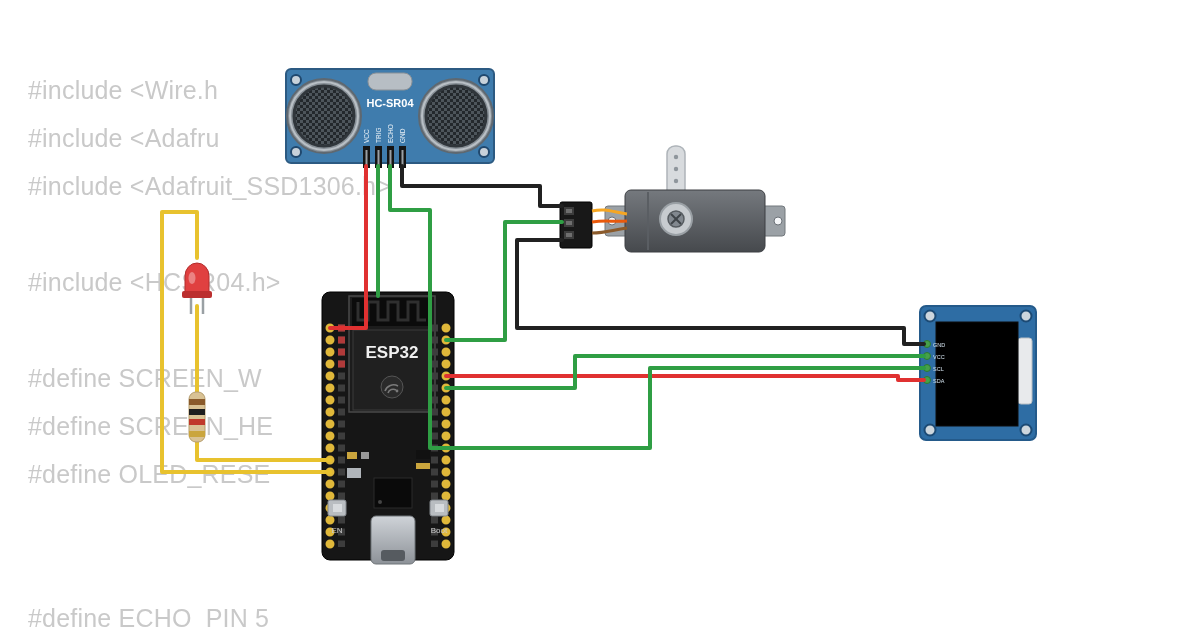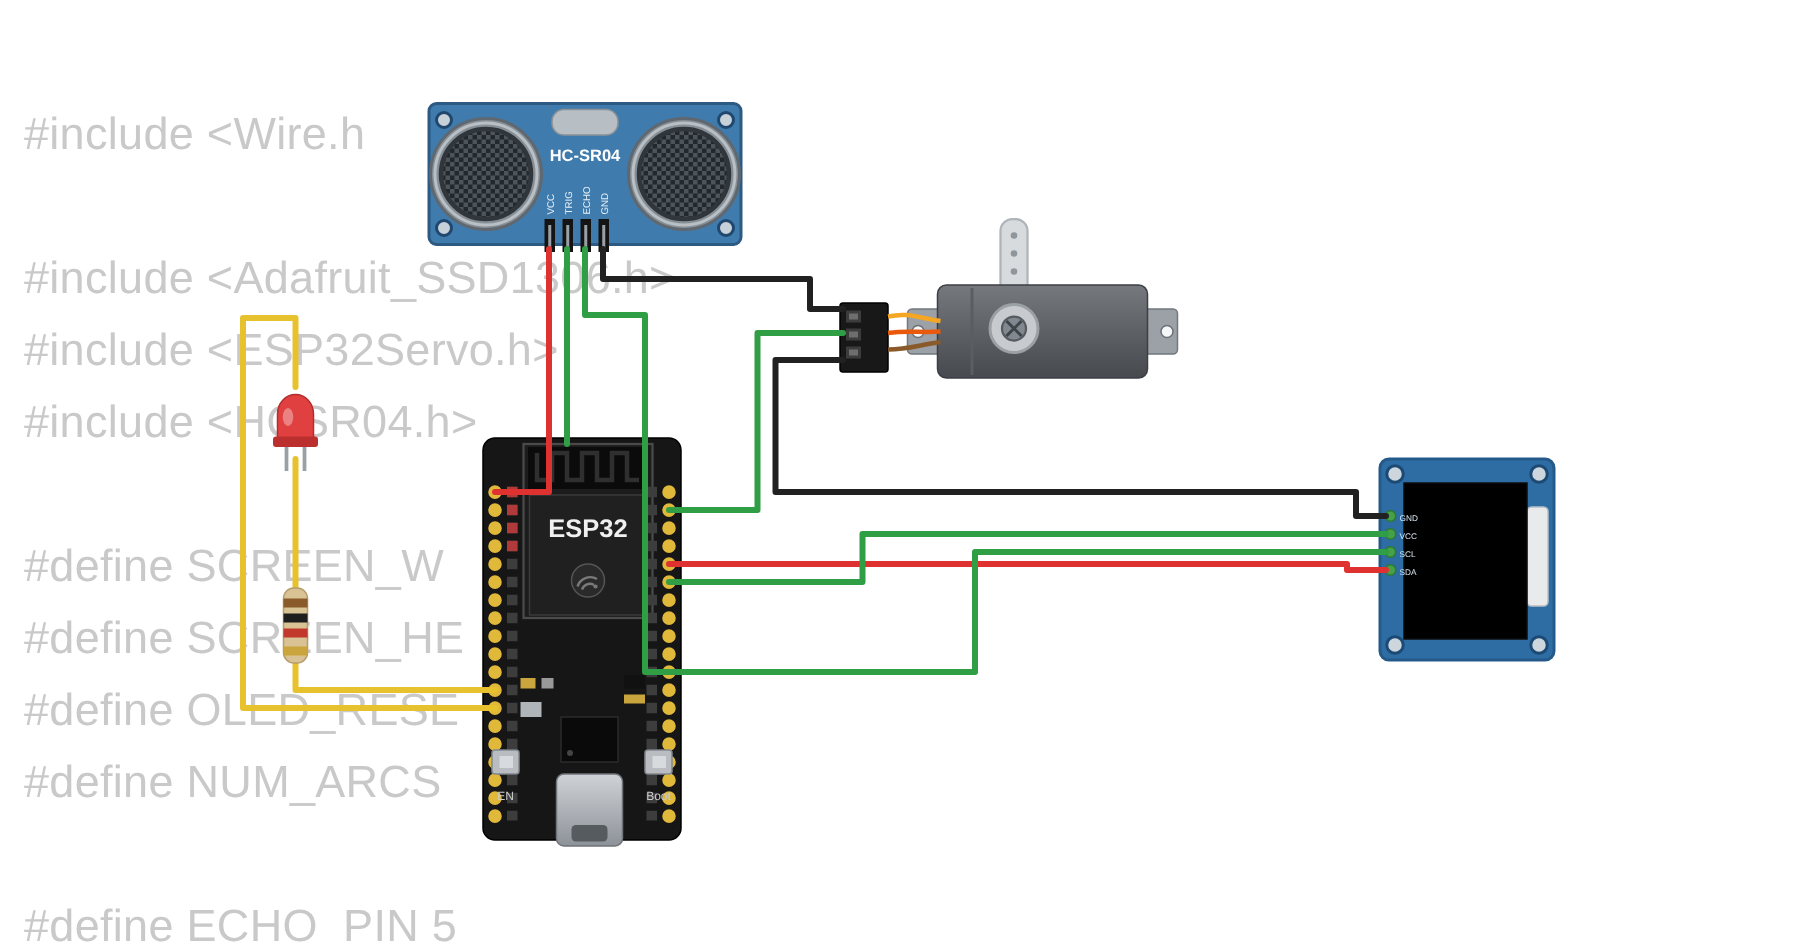--- a/index.html
+++ b/index.html
@@ -2,40 +2,39 @@
 <html><head>
 <meta charset="utf-8">
 <style>
   html,body{margin:0;padding:0;}
   body{
     width:1200px;height:630px;background:#ffffff;overflow:hidden;position:relative;
     font-family:"Liberation Sans",sans-serif;
   }
   .stage{position:absolute;inset:0;width:1200px;height:630px;}
   .code-line{
-    position:absolute;left:16px;font-size:30px;line-height:36px;color:#c9c9c9;
+    position:absolute;left:28px;font-size:25px;line-height:36px;color:#c9c9c9;
     white-space:pre;letter-spacing:.2px;font-family:"Liberation Sans",sans-serif;
   }
   svg.circuit{position:absolute;left:0;top:0;width:1200px;height:630px;}
   svg text{font-family:"Liberation Sans",sans-serif;}
 </style>
 </head>
 <body>
 
 <div class="stage">
 
   <div class="code-line" style="top:72px">#include &lt;Wire.h</div>
+  <div class="code-line" style="top:120px">#include &lt;Adafru</div>
   <div class="code-line" style="top:168px">#include &lt;Adafruit_SSD1306.h&gt;</div>
-  <div class="code-line" style="top:216px">#include &lt;ESP32Servo.h&gt;</div>
   <div class="code-line" style="top:264px">#include &lt;HCSR04.h&gt;</div>
   <div class="code-line" style="top:312px"></div>
   <div class="code-line" style="top:360px">#define SCREEN_W</div>
   <div class="code-line" style="top:408px">#define SCREEN_HE</div>
   <div class="code-line" style="top:456px">#define OLED_RESE</div>
-  <div class="code-line" style="top:504px">#define NUM_ARCS</div>
   <div class="code-line" style="top:600px">#define ECHO_PIN 5</div>
 
   <svg class="circuit" viewBox="0 0 1200 630">
     <defs>
       <pattern id="mesh" patternUnits="userSpaceOnUse" width="6" height="6">
         <rect width="6" height="6" fill="#23282c"></rect>
         <rect width="3" height="3" fill="#4d555b"></rect>
         <rect x="3" y="3" width="3" height="3" fill="#4d555b"></rect>
       </pattern>
       <linearGradient id="servoBody" x1="0" y1="0" x2="0" y2="1">

